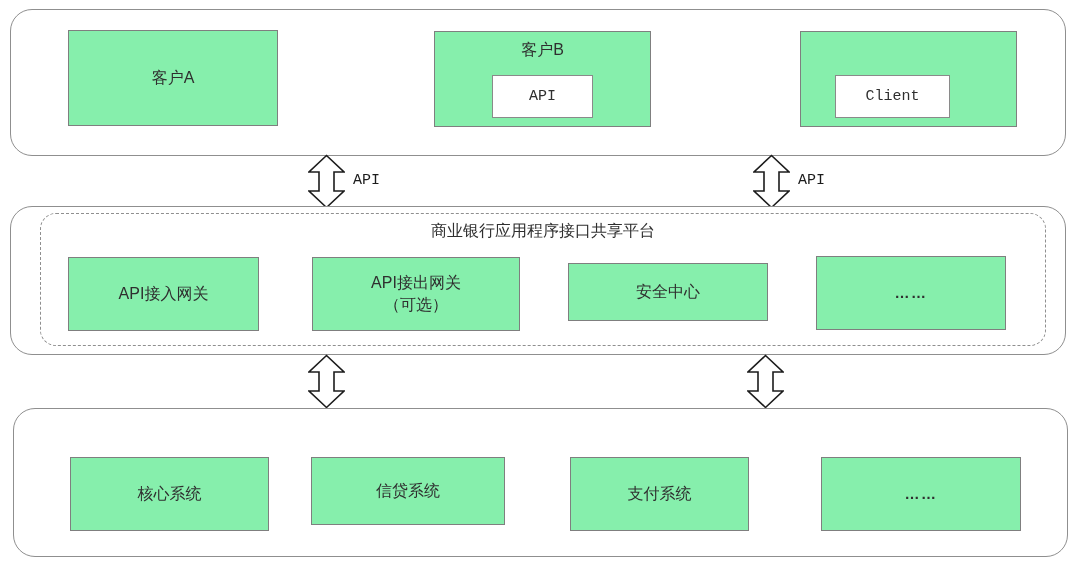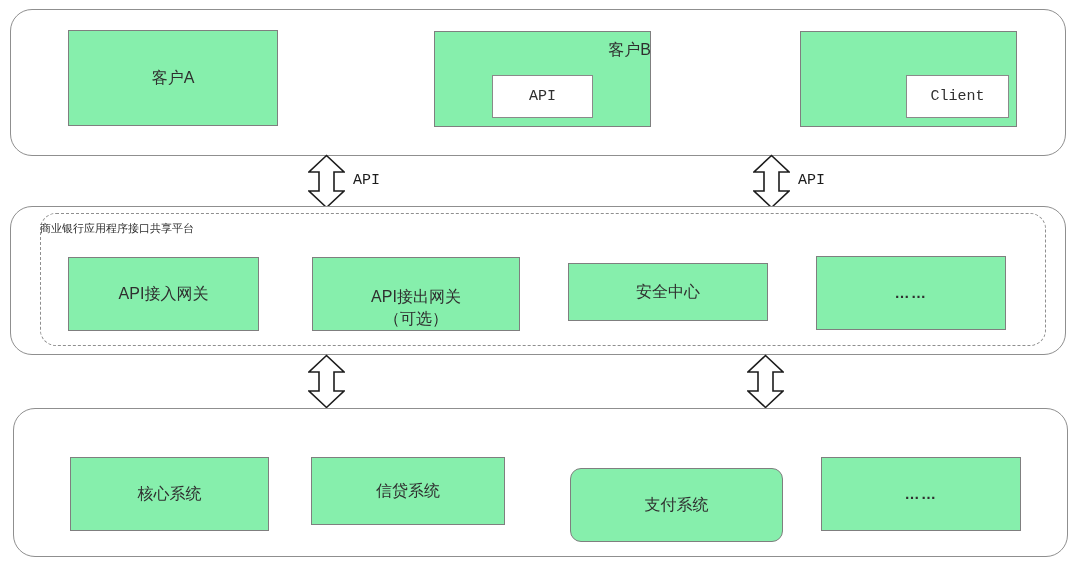--- a/index.html
+++ b/index.html
@@ -32,21 +32,21 @@
     display:flex;align-items:center;justify-content:center;
     flex-direction:column;
     font-size:16px;
     text-align:center;
     line-height:22px;
   }
   .client-title{
     position:absolute;
     width:100%;
     top:12px;
-    text-align:right;
+    text-align:center;
     font-size:16px;
   }
   .inner-box{
     position:absolute;
     border:1.3px solid #8a8a8a;
     background:#ffffff;
     box-sizing:border-box;
     display:flex;align-items:center;justify-content:center;
     font-family:"Liberation Mono",monospace;
     font-size:15px;
@@ -55,64 +55,64 @@
   .arrow{position:absolute;width:37px;height:55px;}
   .api-label{
     position:absolute;
     font-family:"Liberation Mono",monospace;
     font-size:15px;
     color:#1c1c1c;
   }
   .platform-title{
     position:absolute;
     left:40px;top:221px;width:1006px;
-    text-align:left;
-    font-size:11px;
+    text-align:center;
+    font-size:16px;
   }
 </style>
 </head>
 <body>
 
 <div id="canvas">
 
   <div class="section" style="left:10px;top:9px;width:1056px;height:147px;"></div>
 
   <div class="box" style="left:68px;top:30px;width:210px;height:96px;">
     <span>客户A</span>
   </div>
 
   <div class="box" style="left:434px;top:31px;width:217px;height:96px;"></div>
   <div class="client-title" style="left:434px;top:40px;width:217px;">客户B</div>
   <div class="inner-box" style="left:492px;top:75px;width:101px;height:43px;">
     <span>API</span>
   </div>
 
   <div class="box" style="left:800px;top:31px;width:217px;height:96px;"></div>
-  <div class="inner-box" style="left:906px;top:75px;width:103px;height:43px;">
+  <div class="inner-box" style="left:835px;top:75px;width:115px;height:43px;">
     <span>Client</span>
   </div>
 
   <svg class="arrow" style="left:308px;top:154px;" viewBox="0 0 37 54">
     <path d="M18.5 1 L36 17.5 L26 17.5 L26 36.5 L36 36.5 L18.5 53 L1 36.5 L11 36.5 L11 17.5 L1 17.5 Z" fill="#ffffff" stroke="#1c1c1c" stroke-width="1.6"></path>
   </svg>
   <span class="api-label" style="left:353px;top:172px;">API</span>
 
   <svg class="arrow" style="left:753px;top:154px;" viewBox="0 0 37 54">
     <path d="M18.5 1 L36 17.5 L26 17.5 L26 36.5 L36 36.5 L18.5 53 L1 36.5 L11 36.5 L11 17.5 L1 17.5 Z" fill="#ffffff" stroke="#1c1c1c" stroke-width="1.6"></path>
   </svg>
   <span class="api-label" style="left:798px;top:172px;">API</span>
 
   <div class="section" style="left:10px;top:206px;width:1056px;height:149px;"></div>
   <div class="dashed-panel" style="left:40px;top:213px;width:1006px;height:133px;"></div>
   <div class="platform-title">商业银行应用程序接口共享平台</div>
 
   <div class="box" style="left:68px;top:257px;width:191px;height:74px;text-align:center;">
     <span>API接入网关</span>
   </div>
-  <div class="box" style="left:312px;top:257px;width:208px;height:74px;justify-content:flex-end;">
+  <div class="box" style="left:312px;top:257px;width:208px;height:74px;">
     <span>API接出网关</span>
     <span>（可选）</span>
   </div>
   <div class="box" style="left:568px;top:263px;width:200px;height:58px;">
     <span>安全中心</span>
   </div>
   <div class="box dots" style="left:816px;top:256px;width:190px;height:74px;">
     <span>……</span>
   </div>
 
@@ -124,20 +124,20 @@
   </svg>
 
   <div class="section" style="left:13px;top:408px;width:1055px;height:149px;"></div>
 
   <div class="box" style="left:70px;top:457px;width:199px;height:74px;">
     <span>核心系统</span>
   </div>
   <div class="box" style="left:311px;top:457px;width:194px;height:68px;">
     <span>信贷系统</span>
   </div>
-  <div class="box" style="left:570px;top:468px;width:213px;height:74px;border-radius:11px;">
+  <div class="box" style="left:570px;top:457px;width:179px;height:74px;">
     <span>支付系统</span>
   </div>
   <div class="box dots" style="left:821px;top:457px;width:200px;height:74px;">
     <span>……</span>
   </div>
 
 </div>
 
 </body></html>

